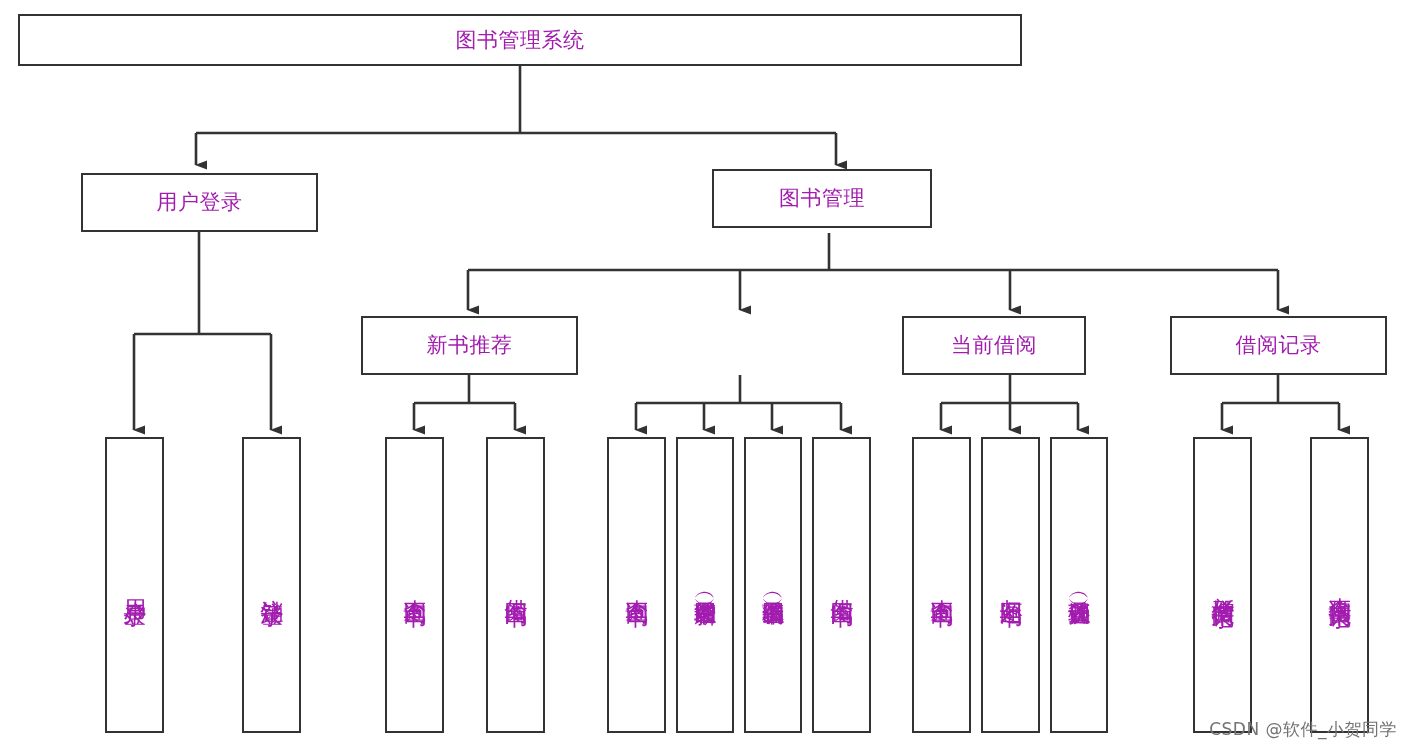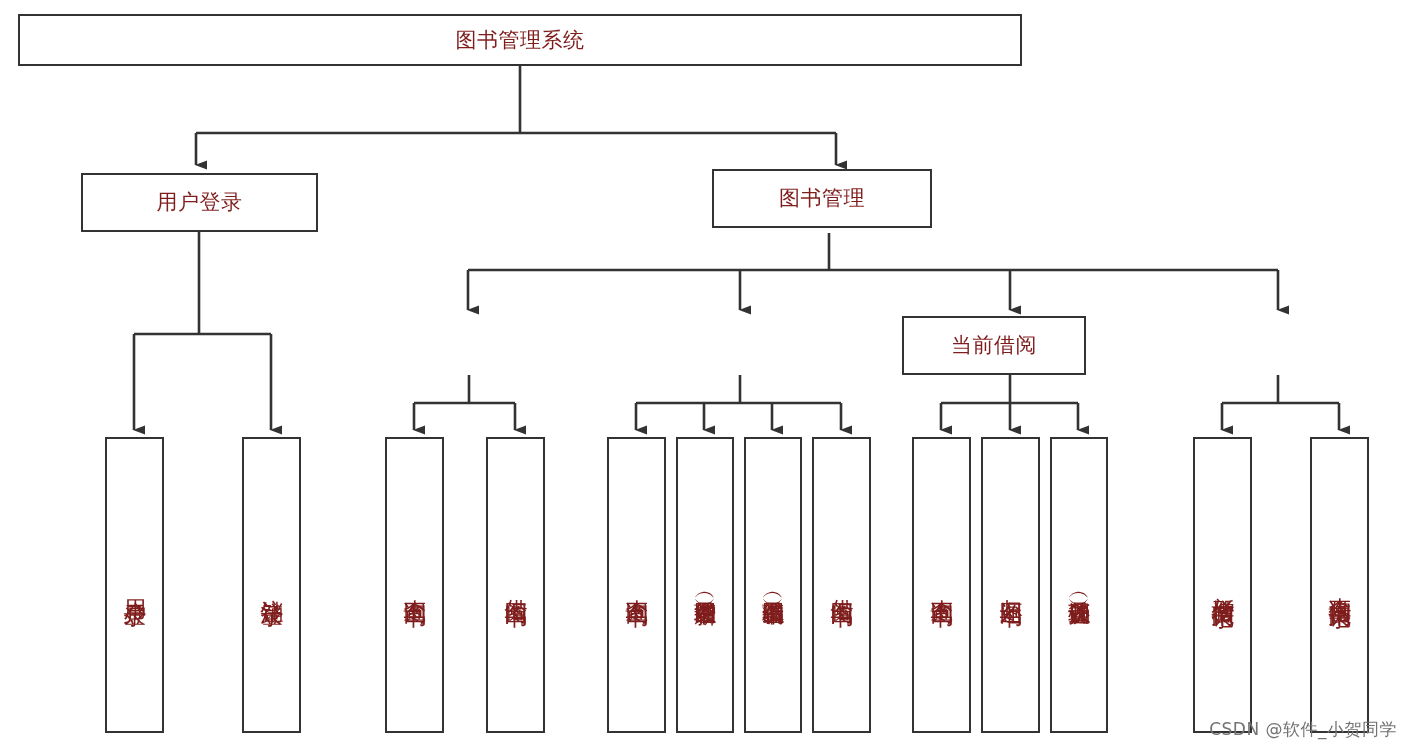--- a/index.html
+++ b/index.html
@@ -33,21 +33,21 @@
     background: #ffffff;
     border: 2.5px solid #333333;
     display: flex;
     align-items: center;
     justify-content: center;
     z-index: 2;
   }
   .node .label {
     font-size: 21px;
     line-height: 1.15;
-    color: #7f1d1d;
+    color: #a21caf;
     letter-spacing: 0.5px;
     white-space: nowrap;
     text-align: center;
   }
   .node.leaf .label {
     writing-mode: vertical-rl;
     text-orientation: upright;
     font-size: 23px;
     line-height: 1.12;
     letter-spacing: 2px;
@@ -132,23 +132,29 @@
     <span class="label">图书管理系统</span>
   </div>
 
   <div class="node" style="left:81px; top:173px; width:237px; height:59px;">
     <span class="label">用户登录</span>
   </div>
   <div class="node" style="left:712px; top:169px; width:220px; height:59px;align-items:center;">
     <span class="label">图书管理</span>
   </div>
 
+  <div class="node" style="left:361px; top:316px; width:217px; height:59px;">
+    <span class="label">新书推荐</span>
+  </div>
   <div class="node" style="left:902px; top:316px; width:184px; height:59px;">
     <span class="label">当前借阅</span>
   </div>
+  <div class="node" style="left:1170px; top:316px; width:217px; height:59px;">
+    <span class="label">借阅记录</span>
+  </div>
 
   <div class="node leaf" style="left:105px; top:437px; width:59px; height:296px;">
     <span class="label">用户登录</span>
   </div>
   <div class="node leaf" style="left:242px; top:437px; width:59px; height:296px;">
     <span class="label">注销登录</span>
   </div>
 
   <div class="node leaf" style="left:385px; top:437px; width:59px; height:296px;">
     <span class="label">查询图书</span>

